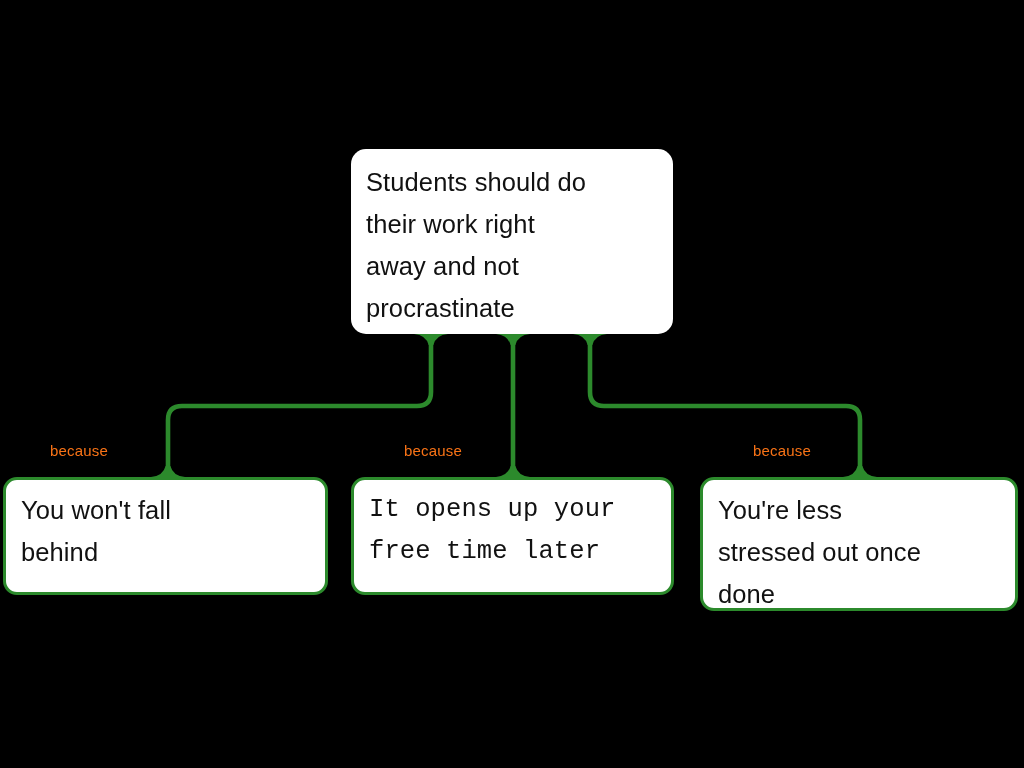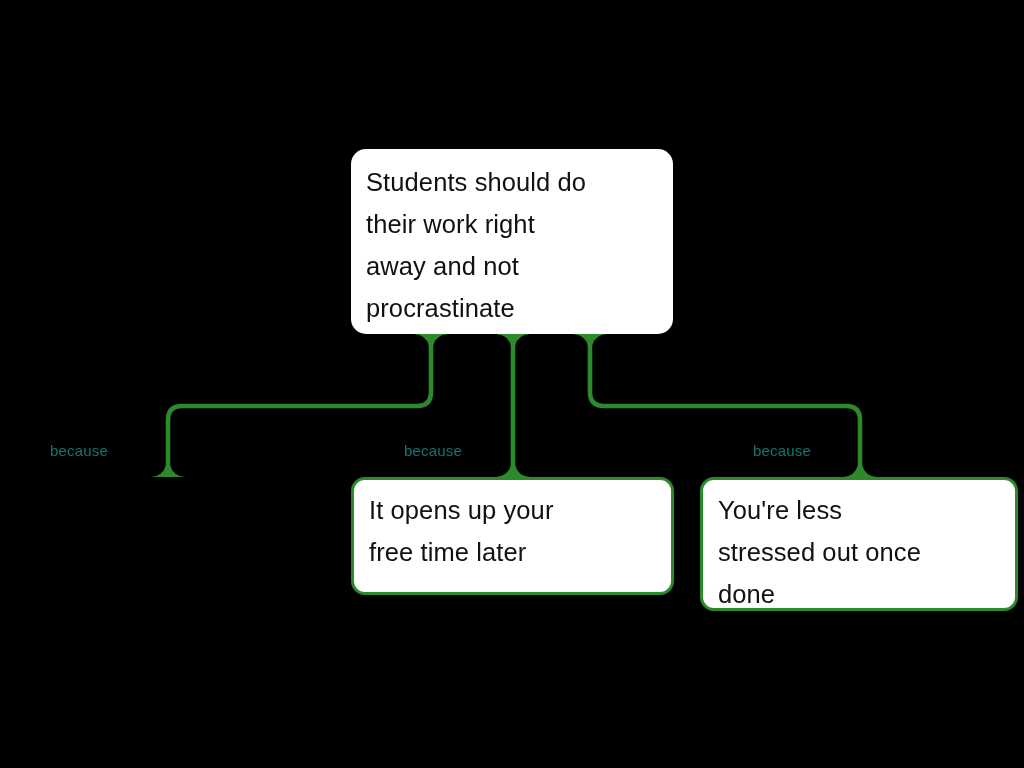--- a/index.html
+++ b/index.html
@@ -79,31 +79,32 @@
     left: 3px;
     top: 477px;
     width: 325px;
     height: 118px;
   }
   #node-reason-1 {
     left: 351px;
     top: 477px;
     width: 323px;
     height: 118px;
+    font-family: Liberation Mono, monospace;
   }
   #node-reason-2 {
     left: 700px;
     top: 477px;
     width: 318px;
     height: 134px;
   }
 
   .edge-label {
     position: absolute;
-    color: #0f766e;
+    color: #f97316;
     font-size: 15px;
     font-family: "Liberation Sans", sans-serif;
     white-space: nowrap;
     letter-spacing: 0.2px;
   }
   #edge-label-0 { left: 50px;  top: 442px; }
   #edge-label-1 { left: 404px; top: 442px; }
   #edge-label-2 { left: 753px; top: 442px; }
 </style>
 </head>
@@ -151,20 +152,24 @@
   <div class="edge-label" id="edge-label-1">because</div>
   <div class="edge-label" id="edge-label-2">because</div>
 
   <div class="node" id="node-root">
     <div class="node-text">Students should do
 their work right
 away and not
 procrastinate</div>
   </div>
 
+  <div class="node reason" id="node-reason-0">
+    <div class="node-text">You won't fall
+behind</div>
+  </div>
 
   <div class="node reason" id="node-reason-1">
     <div class="node-text">It opens up your
 free time later</div>
   </div>
 
   <div class="node reason" id="node-reason-2">
     <div class="node-text">You're less
 stressed out once
 done</div>

